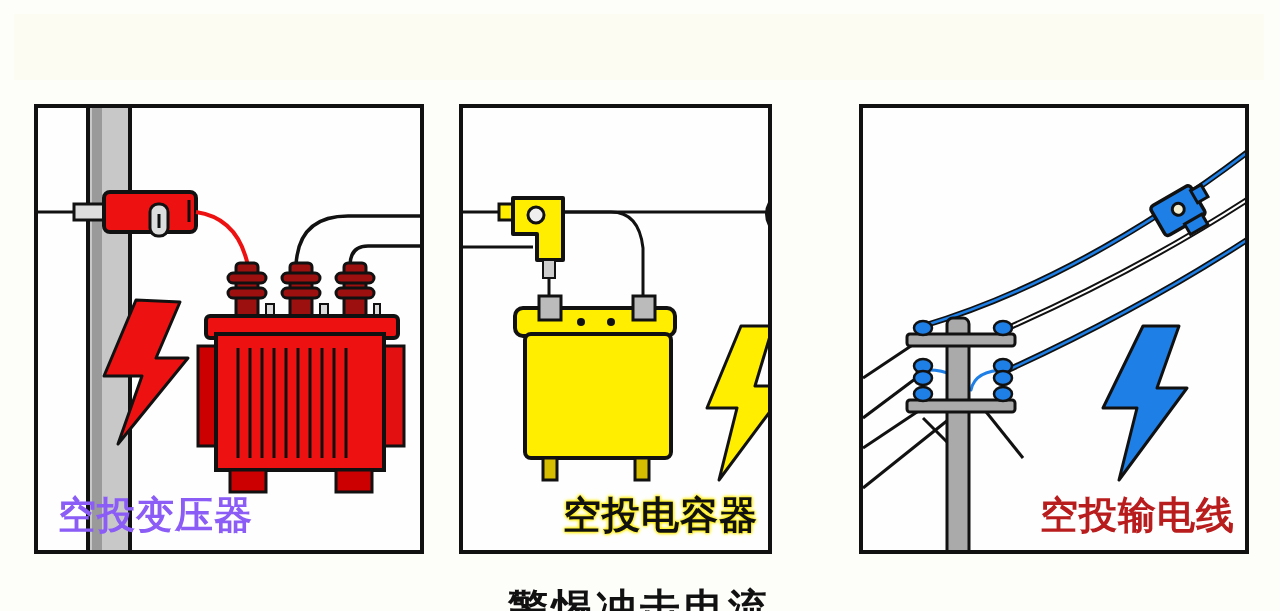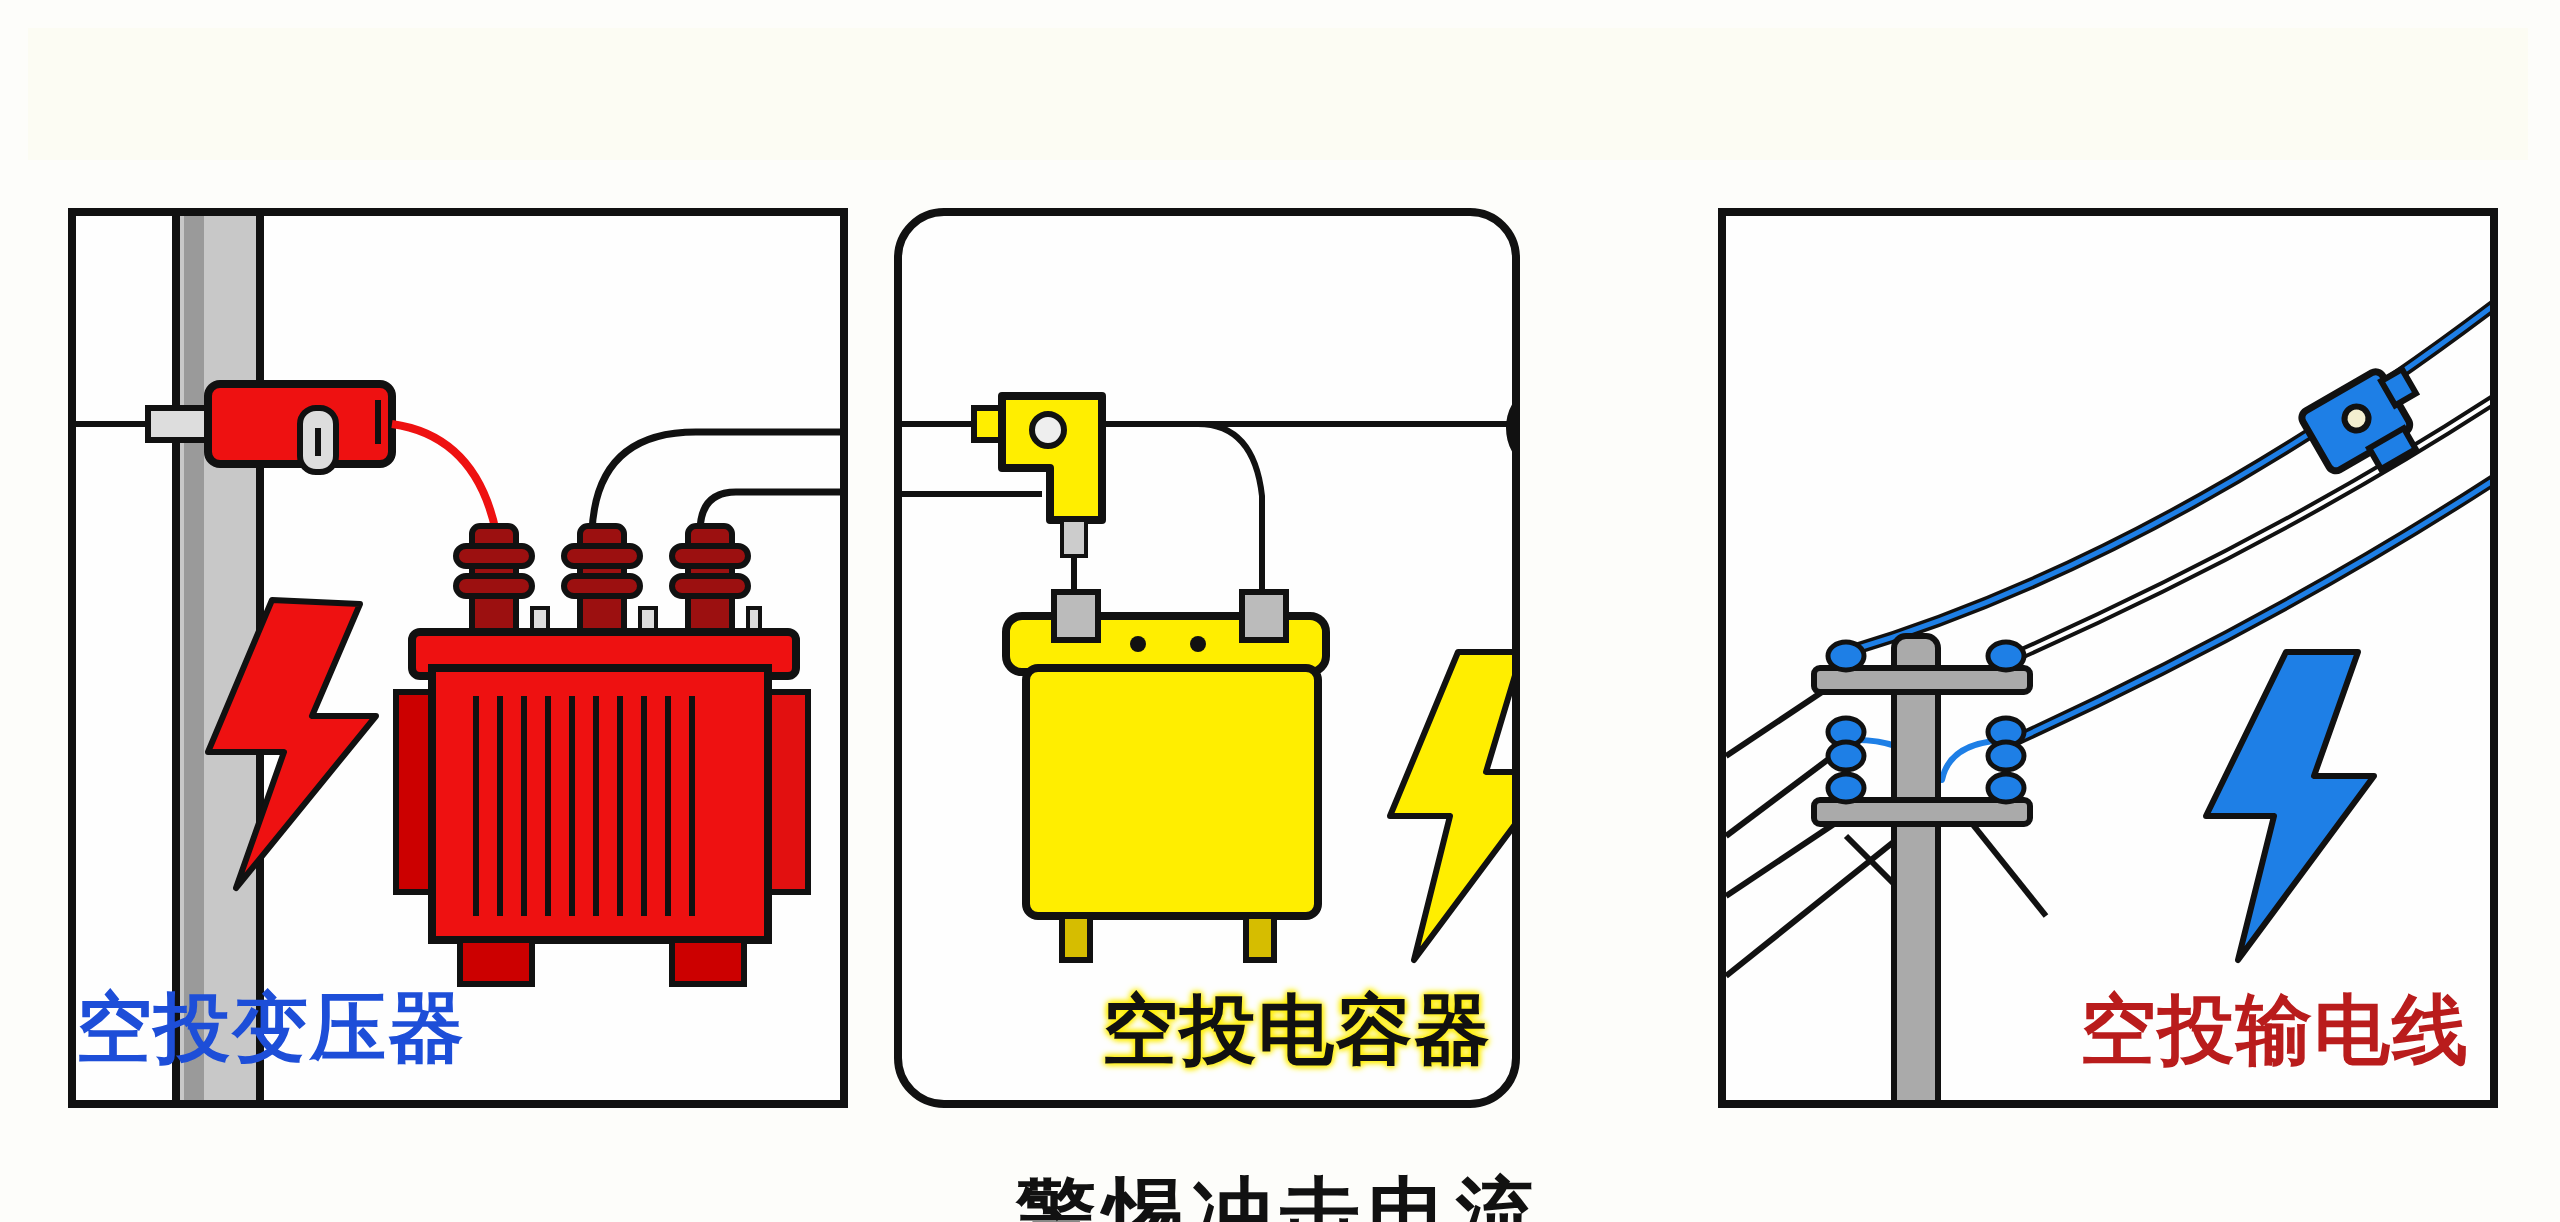--- a/index.html
+++ b/index.html
@@ -16,21 +16,21 @@
     .panel {
       position: absolute; top: 104px; height: 450px;
       border: 4px solid #111; background: #fefefe; box-sizing: border-box;
       overflow: hidden;
     }
     .panel svg { position: absolute; left: 0; top: 0; }
     .label {
       position: absolute; font-weight: bold; font-size: 38px;
       letter-spacing: 1px; white-space: nowrap; line-height: 1;
     }
-    .label-red { color: #1d4ed8; left: 0; bottom: 16px; font-family: Liberation Serif, serif; }
+    .label-red { color: #8b5cf6; left: 20px; bottom: 16px; }
     .label-yellow {
       color: #111; right: 10px; bottom: 16px;
       text-shadow: 0 0 3px #ffee00, 0 0 3px #ffee00, 0 0 4px #ffee00;
     }
     .label-blue { color: #b91c1c; right: 10px; bottom: 16px; }
     .caption {
       position: absolute; left: 0; width: 1280px; top: 588px;
       text-align: center; font-weight: bold; font-size: 40px; color: #111;
       letter-spacing: 4px; line-height: 1;
     }
@@ -99,21 +99,21 @@
     </g>
 
     <rect x="192" y="362" width="36" height="22" fill="#c00" stroke="#111" stroke-width="3"></rect>
     <rect x="298" y="362" width="36" height="22" fill="#c00" stroke="#111" stroke-width="3"></rect>
 
     <polygon points="98,192 142,194 118,250 150,250 80,336 104,268 66,268" fill="#ee1111" stroke="#111" stroke-width="3" stroke-linejoin="round"></polygon>
   </svg>
   <div class="label label-red">空投变压器</div>
 </div>
 
-<div class="panel" style="left:447px; width:313px;border-radius:25px;">
+<div class="panel" style="left:459px; width:313px;">
   <svg width="388" height="450" viewBox="0 0 388 450">
 
     <line x1="0" y1="104" x2="388" y2="104" stroke="#111" stroke-width="3"></line>
     <line x1="0" y1="139" x2="70" y2="139" stroke="#111" stroke-width="3"></line>
     <line x1="352" y1="0" x2="352" y2="102" stroke="#111" stroke-width="3"></line>
 
     <g>
       <rect x="36" y="96" width="14" height="16" fill="#ffee00" stroke="#111" stroke-width="3"></rect>
       <path d="M50 90 h50 v62 h-26 v-26 h-24 z" fill="#ffee00" stroke="#111" stroke-width="4" stroke-linejoin="round"></path>
       <circle cx="73" cy="107" r="8" fill="#eee" stroke="#111" stroke-width="3"></circle>

